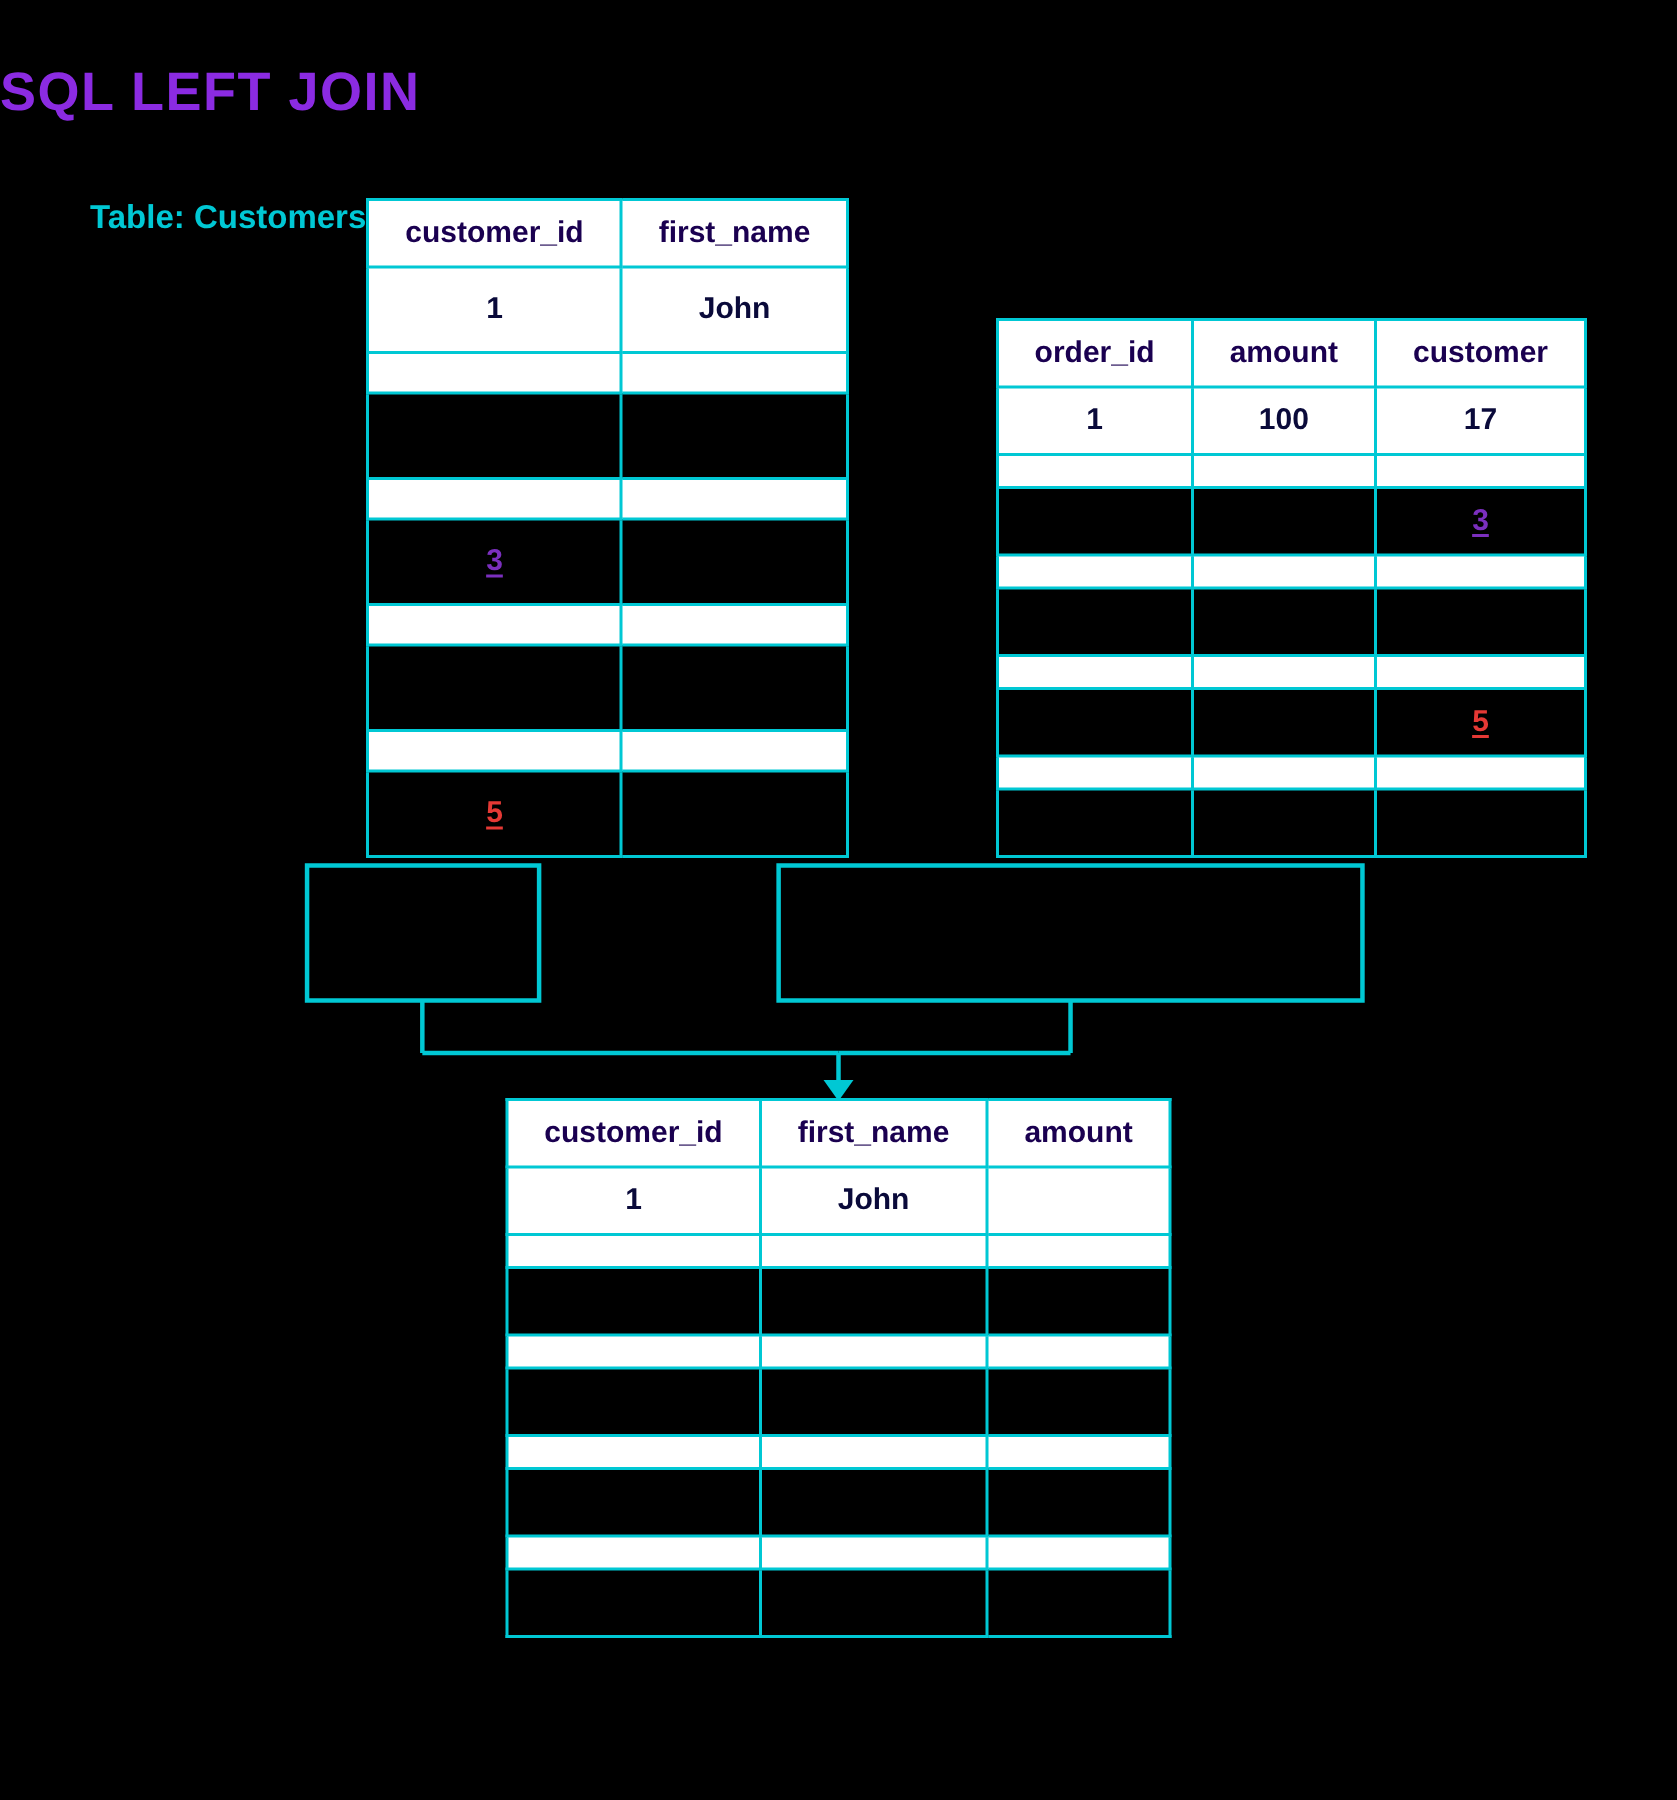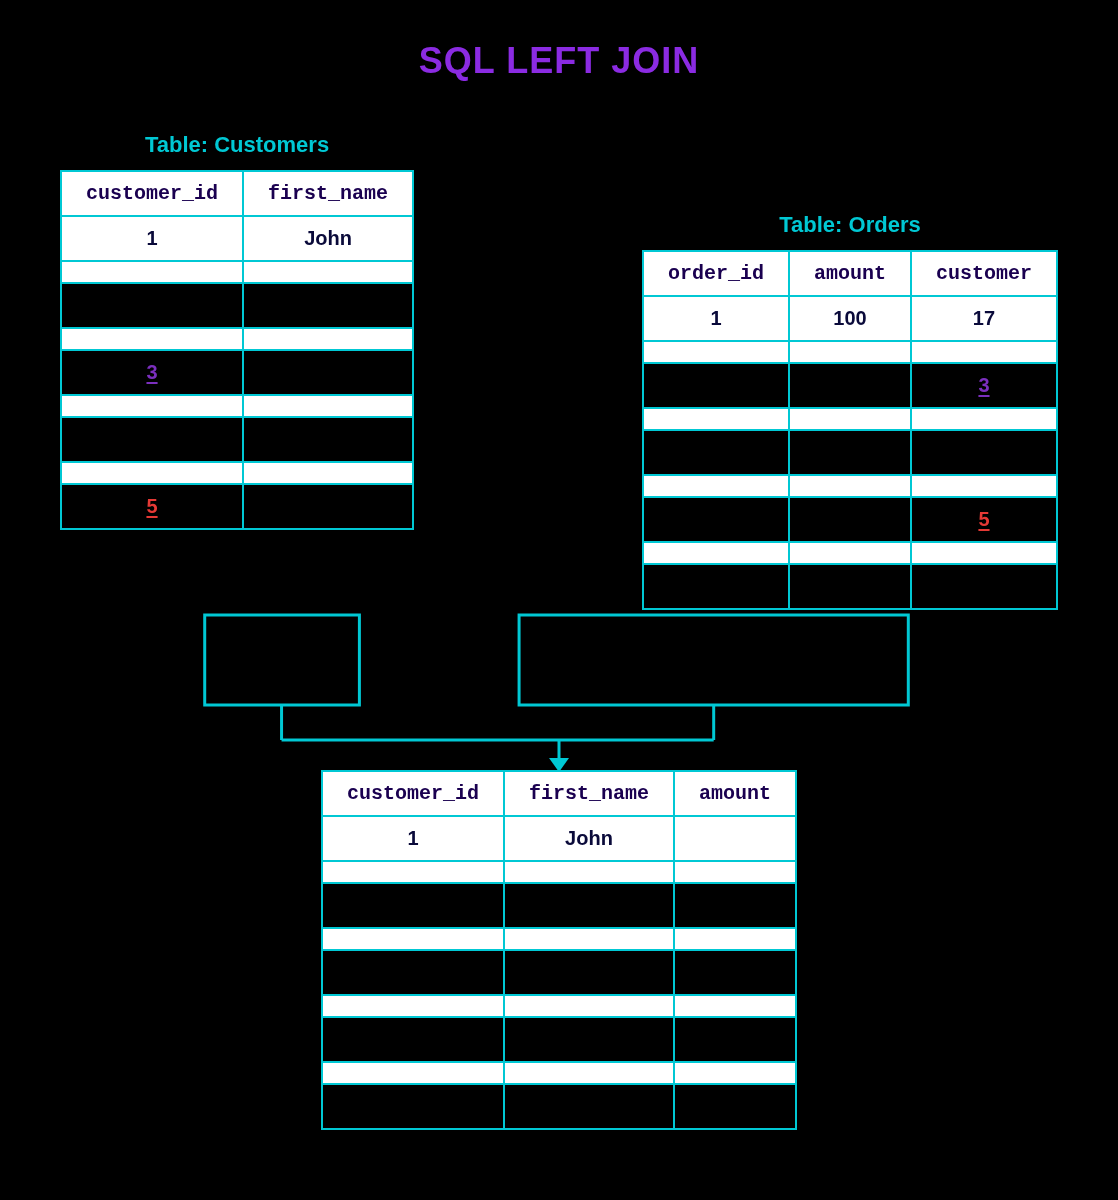--- a/index.html
+++ b/index.html
@@ -6,39 +6,38 @@
     body {
       background: #000;
       font-family: 'Arial', sans-serif;
       width: 1118px;
       min-height: 1200px;
       position: relative;
       overflow-x: hidden;
     }
 
     .page-title {
-      text-align: center;
       font-size: 36px;
       font-weight: 900;
       color: #8B2BE2;
       padding-top: 40px;
       letter-spacing: 1px;
     }
 
     .tables-section {
       display: flex;
       position: relative;
       margin-top: 50px;
       padding: 0 60px;
       gap: 80px;
     }
 
     .table-wrapper {
       display: flex;
-      flex-direction: column;
+      flex-direction: row;
     }
 
     .table-label {
       font-size: 22px;
       font-weight: 700;
       color: #00C8D4;
       margin-bottom: 12px;
       text-align: center;
     }
 
@@ -53,21 +52,20 @@
       font-size: 20px;
       font-weight: 700;
       padding: 10px 24px;
       min-width: 100px;
     }
 
     .sql-table th {
       background: #fff;
       color: #1a0050;
       font-weight: 800;
-      font-family: Liberation Mono, monospace;
     }
 
     .sql-table tr:nth-child(odd) td {
       background: #fff;
       color: #0a0a3a;
     }
     .sql-table tr:nth-child(even) td {
       background: #000;
       color: #0a0a3a;
     }
@@ -202,21 +200,20 @@
         </tr>
         <tr>
           <td><span class="highlight-red">5</span></td>
           <td>Betty</td>
         </tr>
       </tbody>
     </table>
   </div>
 
   <div class="table-wrapper" style="margin-left: auto; margin-top: 80px;">
-    <div class="table-label">Table: Orders</div>
     <table class="sql-table orders-table">
       <thead>
         <tr>
           <th>order_id</th>
           <th>amount</th>
           <th>customer</th>
         </tr>
       </thead>
       <tbody>
         <tr>

